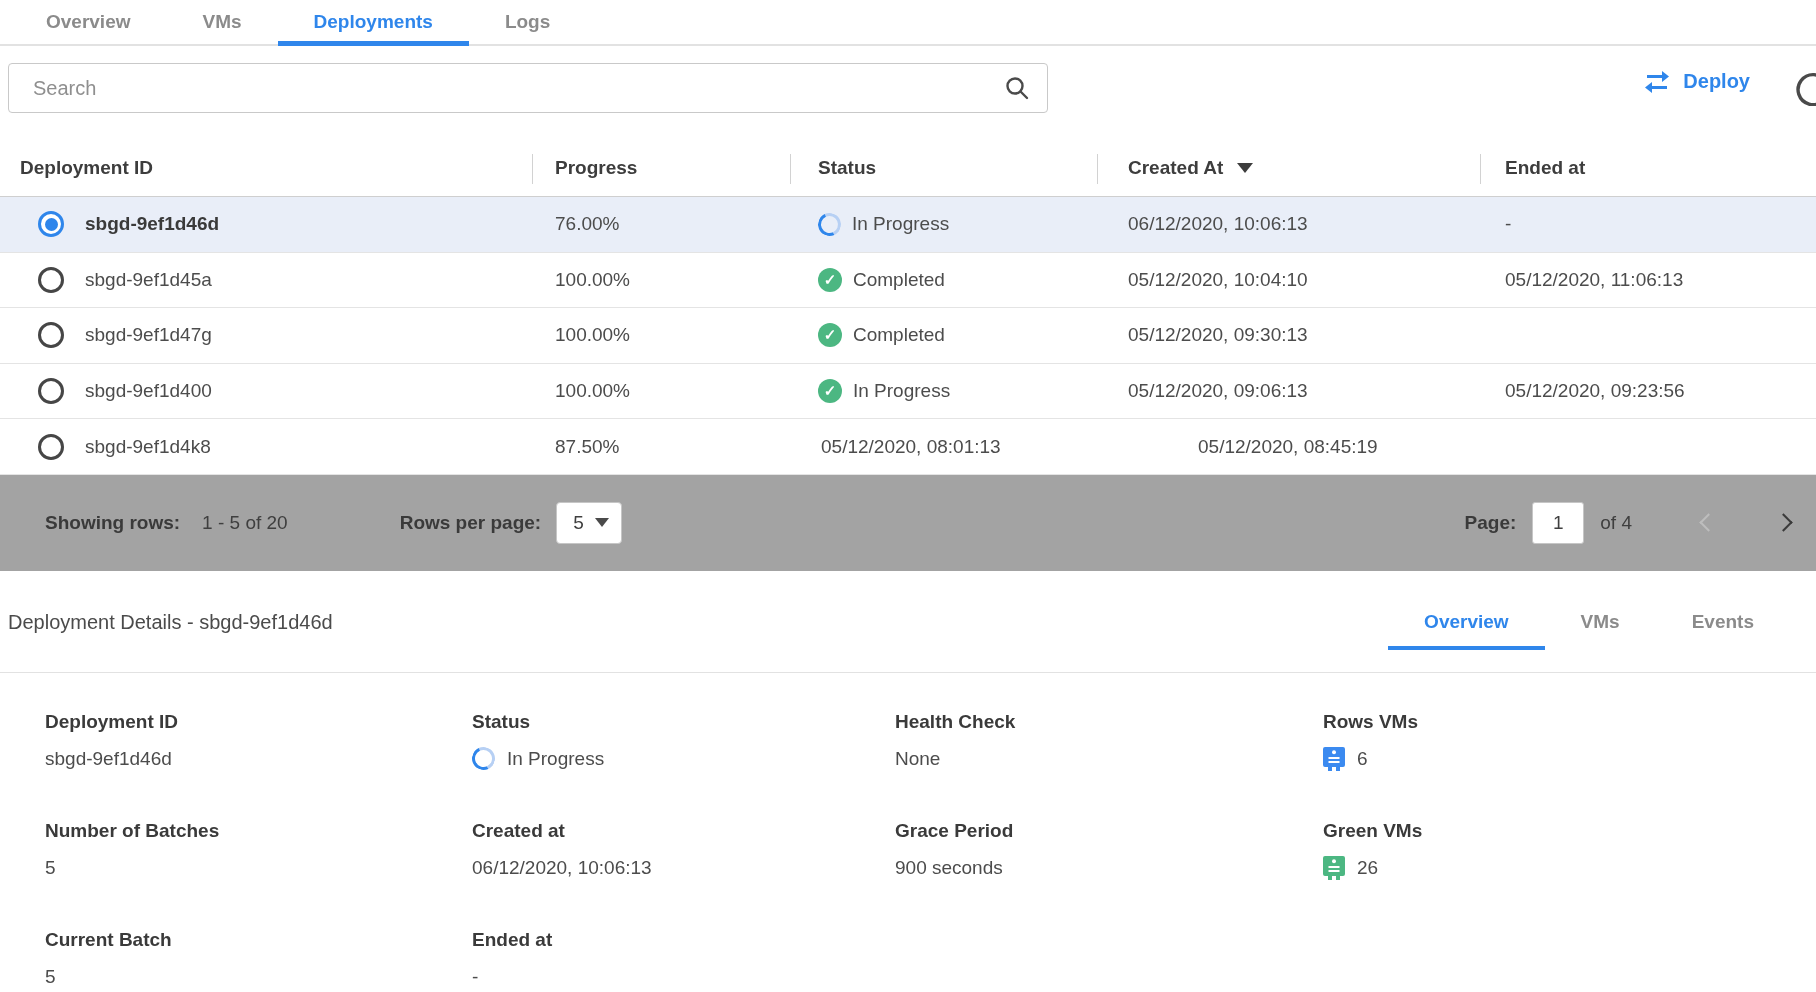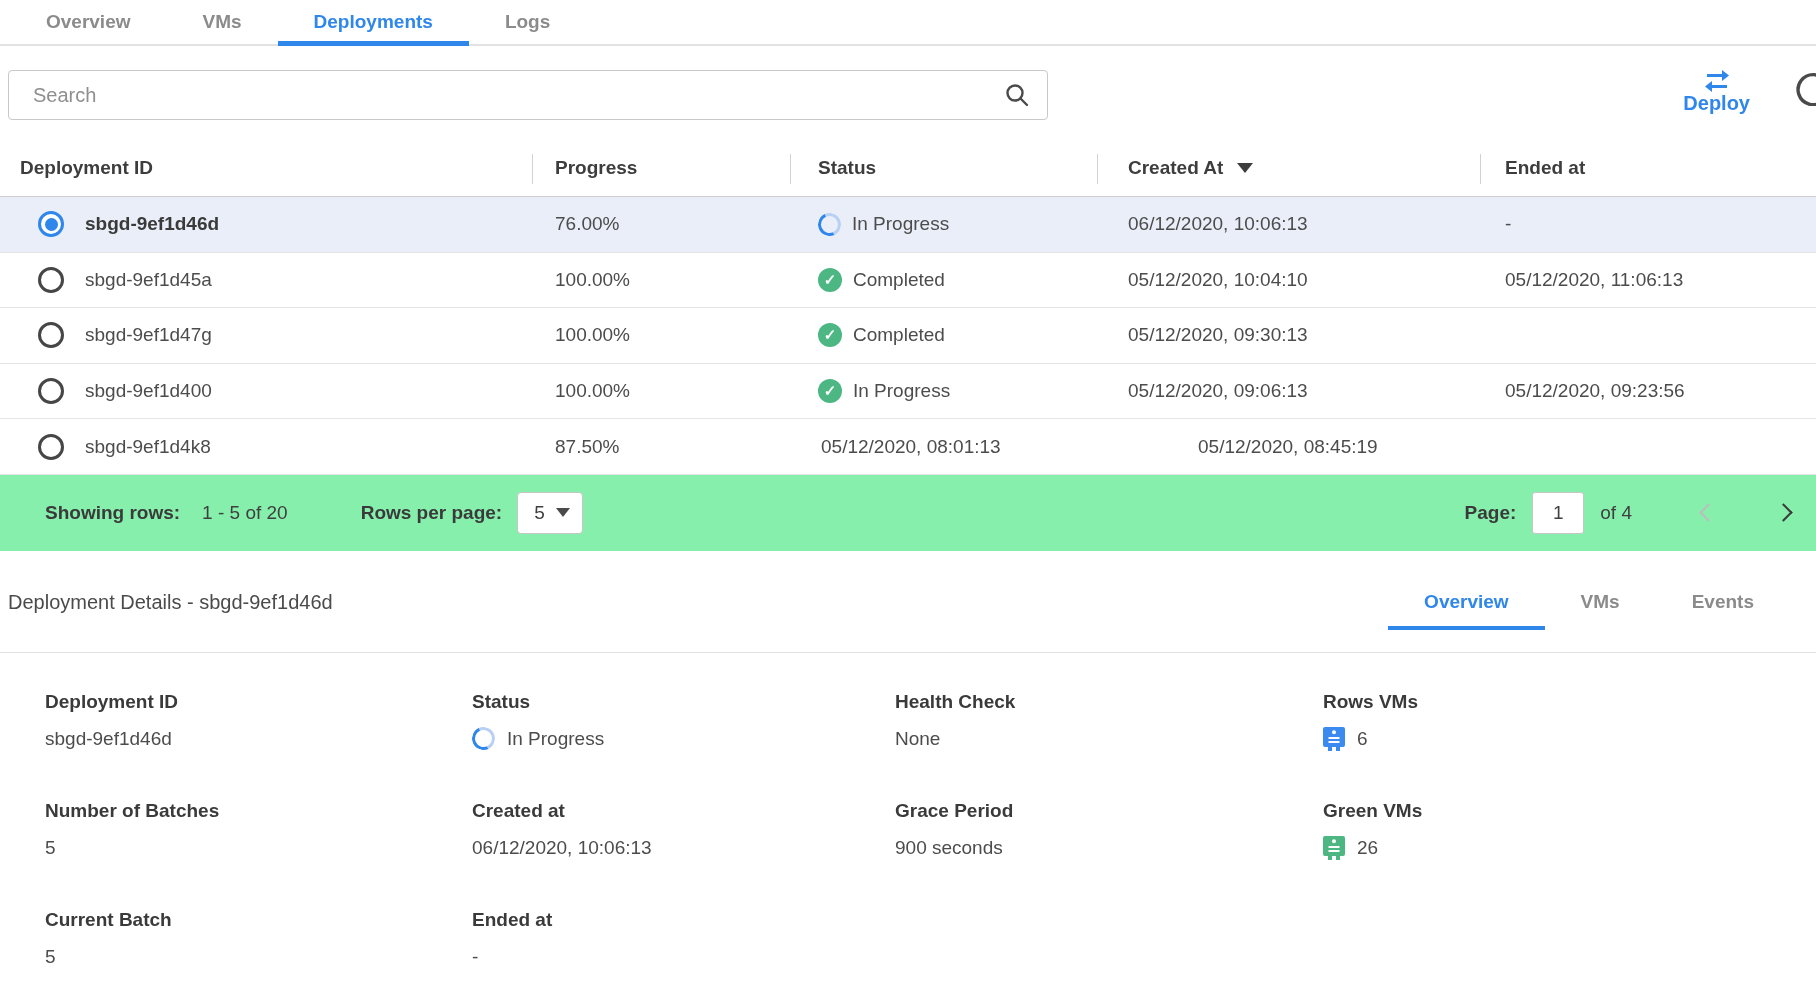--- a/index.html
+++ b/index.html
@@ -11,29 +11,29 @@
   .tabbar { display:flex; align-items:stretch; height:46px; padding-left:10px;
     border-bottom:2px solid #e2e2e2; }
   .tabbar .tab { position:relative; display:flex; align-items:center; padding:0 36px;
     font-size:19px; font-weight:bold; color:#8b8b8b; cursor:pointer; }
   .tabbar .tab.active { color:#2f86eb; }
   .tabbar .tab.active::after { content:""; position:absolute; left:0; right:0; bottom:-2px;
     height:5px; background:#2f86eb; }
 
   
   .toolbar { position:relative; height:94px; }
-  .search-wrap { position:absolute; left:8px; top:24px; width:1040px; height:50px; }
+  .search-wrap { position:absolute; left:8px; top:17px; width:1040px; height:50px; }
   .search-input { width:100%; height:100%; border:1px solid #c9c9c9; border-radius:4px;
     padding:0 56px 0 24px; font-size:20px; color:#4c4c4c; outline:none;
     font-family:"Liberation Sans", sans-serif; }
   .search-input::placeholder { color:#8f8f8f; }
   .search-icon { position:absolute; right:18px; top:12px; width:26px; height:26px; }
   .deploy-btn { position:absolute; right:66px; top:24px; display:flex; align-items:center;
-    color:#2f86eb; font-size:20px; font-weight:bold; cursor:pointer;
-    background:none; border:none; font-family:"Liberation Sans", sans-serif;flex-direction:column; }
+    gap:12px; color:#2f86eb; font-size:20px; font-weight:bold; cursor:pointer;
+    background:none; border:none; font-family:"Liberation Sans", sans-serif; }
   .refresh-icon { position:absolute; left:1795px; top:24px; width:36px; height:36px; }
 
   
   .thead { display:flex; height:57px; border-bottom:1px solid #cfcfcf; }
   .th { position:relative; display:flex; align-items:center; font-size:19px;
     font-weight:bold; color:#3d3d3d; }
   .th .divider { position:absolute; left:0; top:14px; height:30px; width:1px; background:#d2d2d2; }
   .c1 { width:532px; } .c2 { width:258px; } .c3 { width:307px; } .c4 { width:383px; }
   .c5 { width:336px; }
   .th.c1 { padding-left:20px; } .th.c2 { padding-left:23px; } .th.c3 { padding-left:28px; }
@@ -61,25 +61,25 @@
     font-weight:bold; }
   .sicon--in-progress { background:transparent; border:3px solid #b7d0f4;
     border-left-color:#2f86eb; border-bottom-color:#2f86eb; transform:rotate(20deg);
     width:23px; height:23px; }
   .sicon--completed { background:#4cb782; }
   .sicon--completed::after { content:"\2713"; }
   .sicon--failed { background:#e5352b; }
   .sicon--failed::after { content:"\2715"; }
 
   
-  .tfoot { display:flex; align-items:center; height:76px; background:#86efac;
+  .tfoot { display:flex; align-items:center; height:96px; background:#a3a3a3;
     font-size:19px; color:#3f3f3f; }
   .tfoot .blabel { font-weight:bold; color:#3a3a3a; }
   .showing { margin-left:45px; } .showing-val { margin-left:22px; }
-  .rpp { margin-left:73px; }
+  .rpp { margin-left:112px; }
   .rpp-select { margin-left:15px; width:66px; height:42px; background:#fff;
     border:1px solid #c6c6c6; border-radius:4px; display:flex; align-items:center;
     padding:0 12px 0 16px; justify-content:space-between; cursor:pointer; }
   .dd-arrow { width:0; height:0; border-left:7px solid transparent;
     border-right:7px solid transparent; border-top:9px solid #4a4a4a; }
   .pager { margin-left:auto; display:flex; align-items:center; margin-right:26px; }
   .page-input { width:52px; height:42px; border:1px solid #c6c6c6; border-radius:3px;
     text-align:center; font-size:19px; color:#3f3f3f; margin-left:16px; background:#fff;
     font-family:"Liberation Sans", sans-serif; }
   .page-total { margin-left:16px; }

